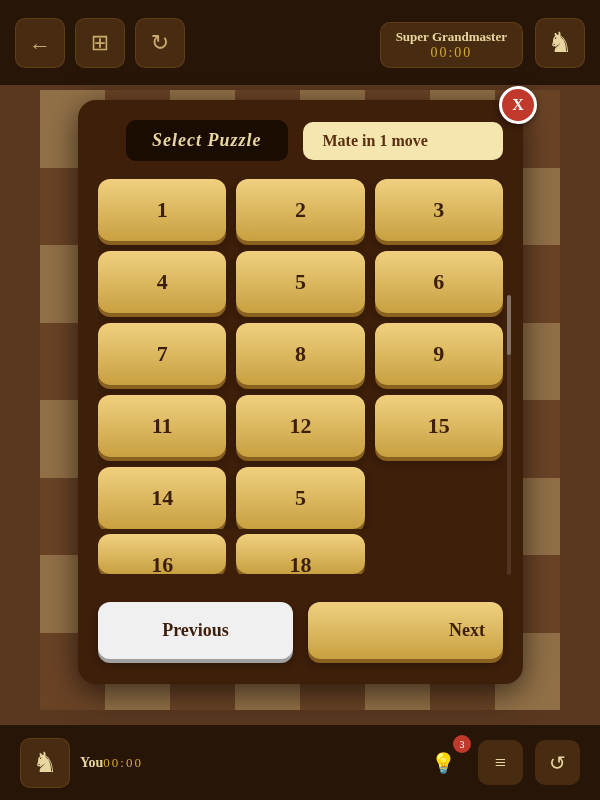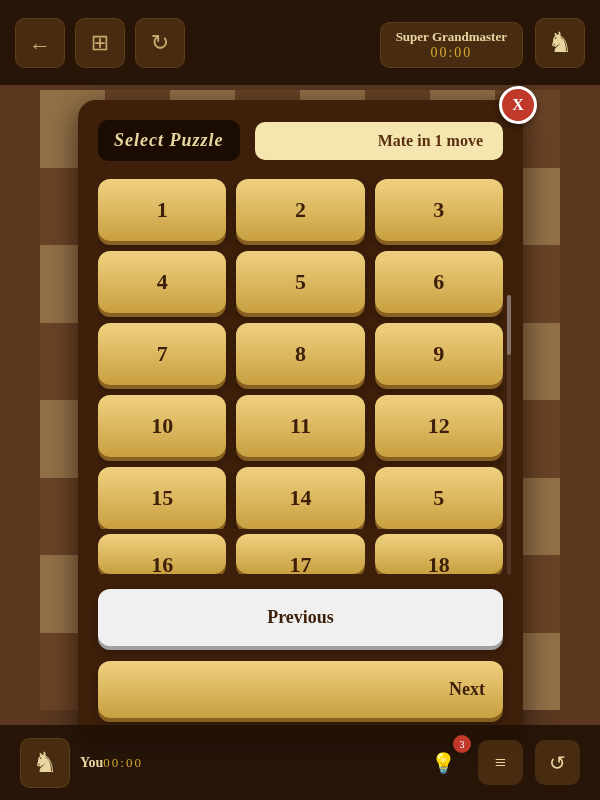--- a/index.html
+++ b/index.html
@@ -149,35 +149,36 @@
       align-items: center;
       gap: 15px;
       margin-bottom: 18px;
     }
 
     .select-puzzle-label {
       background: #1a0c00;
       color: #e8d5a0;
       font-size: 18px;
       font-weight: bold;
-      padding: 10px 16px;
+      padding: 10px 26px;
       border-radius: 10px;
       letter-spacing: 1px;
       font-style: italic;
+      margin-left: 28px;
     }
 
     .mate-label {
       background: #f5e6b0;
       color: #5a3010;
       font-size: 16px;
       font-weight: bold;
       padding: 10px 20px;
       border-radius: 10px;
       flex: 1;
-      text-align: right;
+      text-align: left;
     }
 
     
     .puzzle-grid {
       display: grid;
       grid-template-columns: repeat(3, 1fr);
       gap: 10px;
       margin-bottom: 5px;
       max-height: 440px;
       overflow: hidden;
@@ -198,21 +199,21 @@
       position: relative;
     }
 
     
     .partial-row {
       display: grid;
       grid-template-columns: repeat(3, 1fr);
       gap: 10px;
       overflow: hidden;
       height: 40px;
-      margin-bottom: 15px;
+      margin-bottom: 28px;
     }
 
     .puzzle-btn-partial {
       background: linear-gradient(to bottom, #f0d080, #c8a040);
       border: none;
       border-radius: 12px;
       padding: 18px 10px;
       font-size: 22px;
       font-weight: bold;
       color: #3d1f0a;
@@ -222,21 +223,20 @@
       font-family: Georgia, serif;
       position: relative;
       overflow: hidden;
     }
 
     
     .bottom-btns {
       display: flex;
       gap: 15px;
       margin-top: 15px;
-      flex-direction: column;
     }
 
     .prev-btn {
       flex: 1;
       background: #f0f0f0;
       border: none;
       border-radius: 12px;
       padding: 18px;
       font-size: 18px;
       font-weight: bold;
@@ -464,31 +464,29 @@
   <div class="puzzle-grid" id="puzzle-grid">
   <button class="puzzle-btn">1</button>
       <button class="puzzle-btn">2</button>
       <button class="puzzle-btn">3</button>
       <button class="puzzle-btn">4</button>
       <button class="puzzle-btn">5</button>
       <button class="puzzle-btn">6</button>
       <button class="puzzle-btn">7</button>
       <button class="puzzle-btn">8</button>
       <button class="puzzle-btn">9</button>
-      <button class="puzzle-btn">10</button>
       <button class="puzzle-btn">11</button>
       <button class="puzzle-btn">12</button>
       <button class="puzzle-btn">15</button>
       <button class="puzzle-btn">14</button>
       <button class="puzzle-btn">5</button>
     </div>
 
   <div class="partial-row" id="partial-row">
   <button class="puzzle-btn-partial">16</button>
-      <button class="puzzle-btn-partial">17</button>
       <button class="puzzle-btn-partial">18</button>
     </div>
 
   <div class="scroll-indicator">
     <div class="scroll-thumb"></div>
   </div>
 
   <div class="bottom-btns">
     <button class="prev-btn">Previous</button>
     <button class="next-btn">Next</button>

